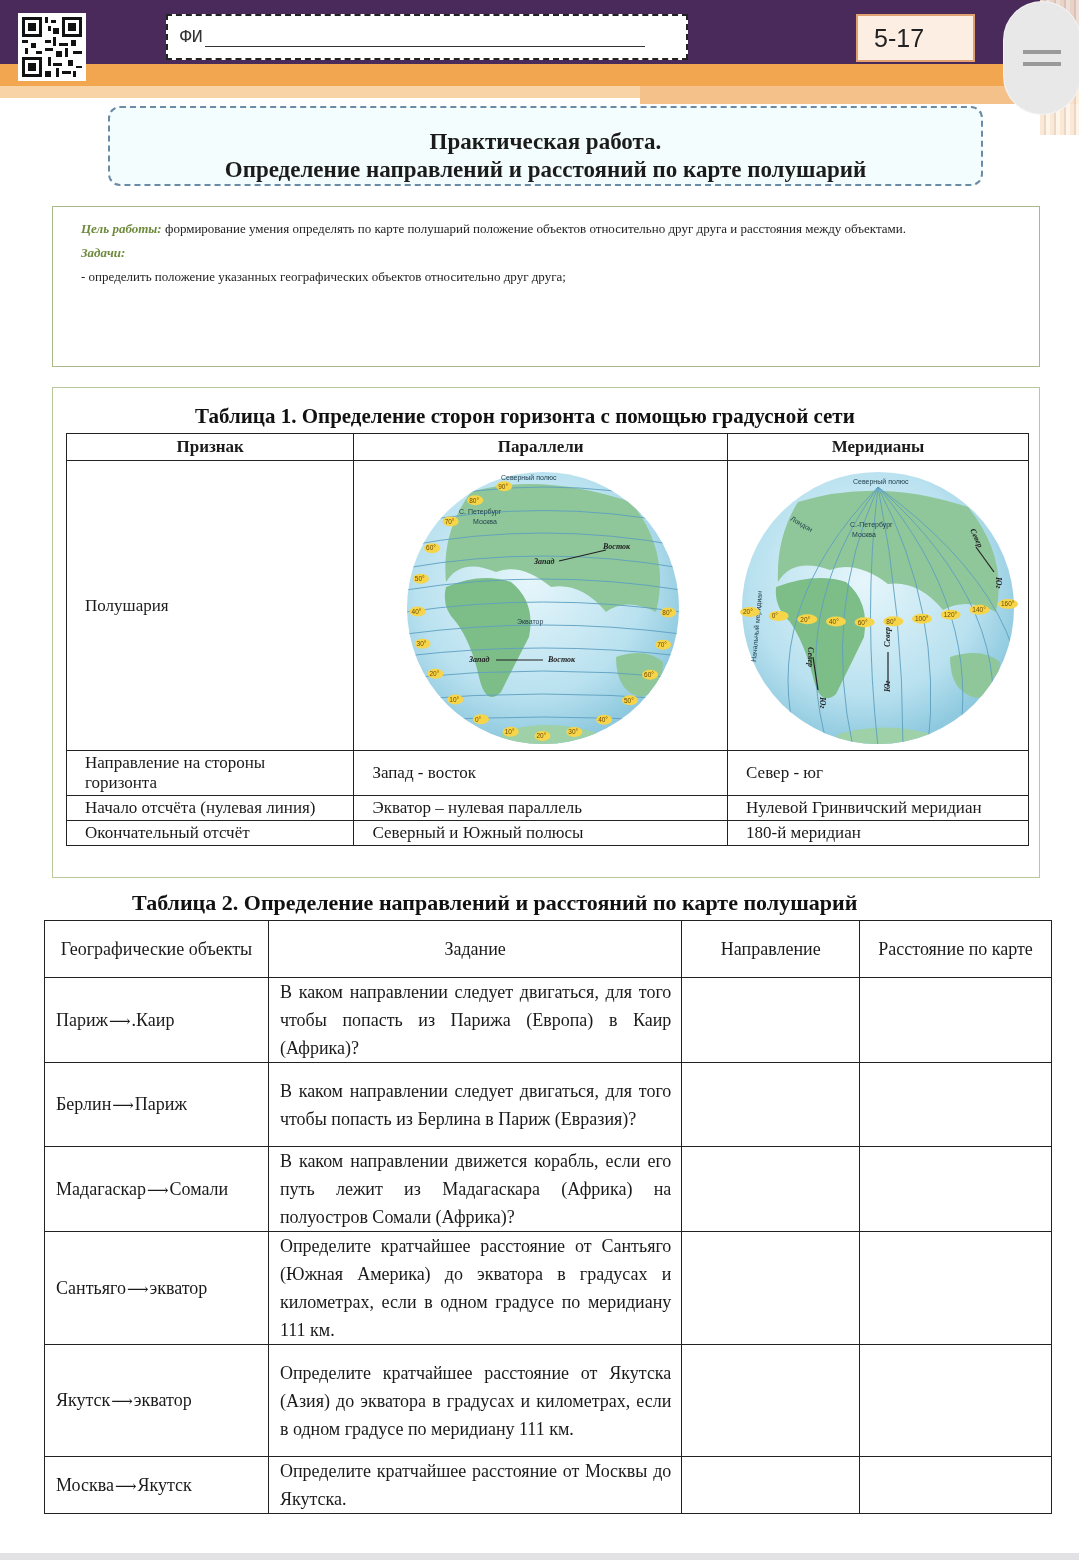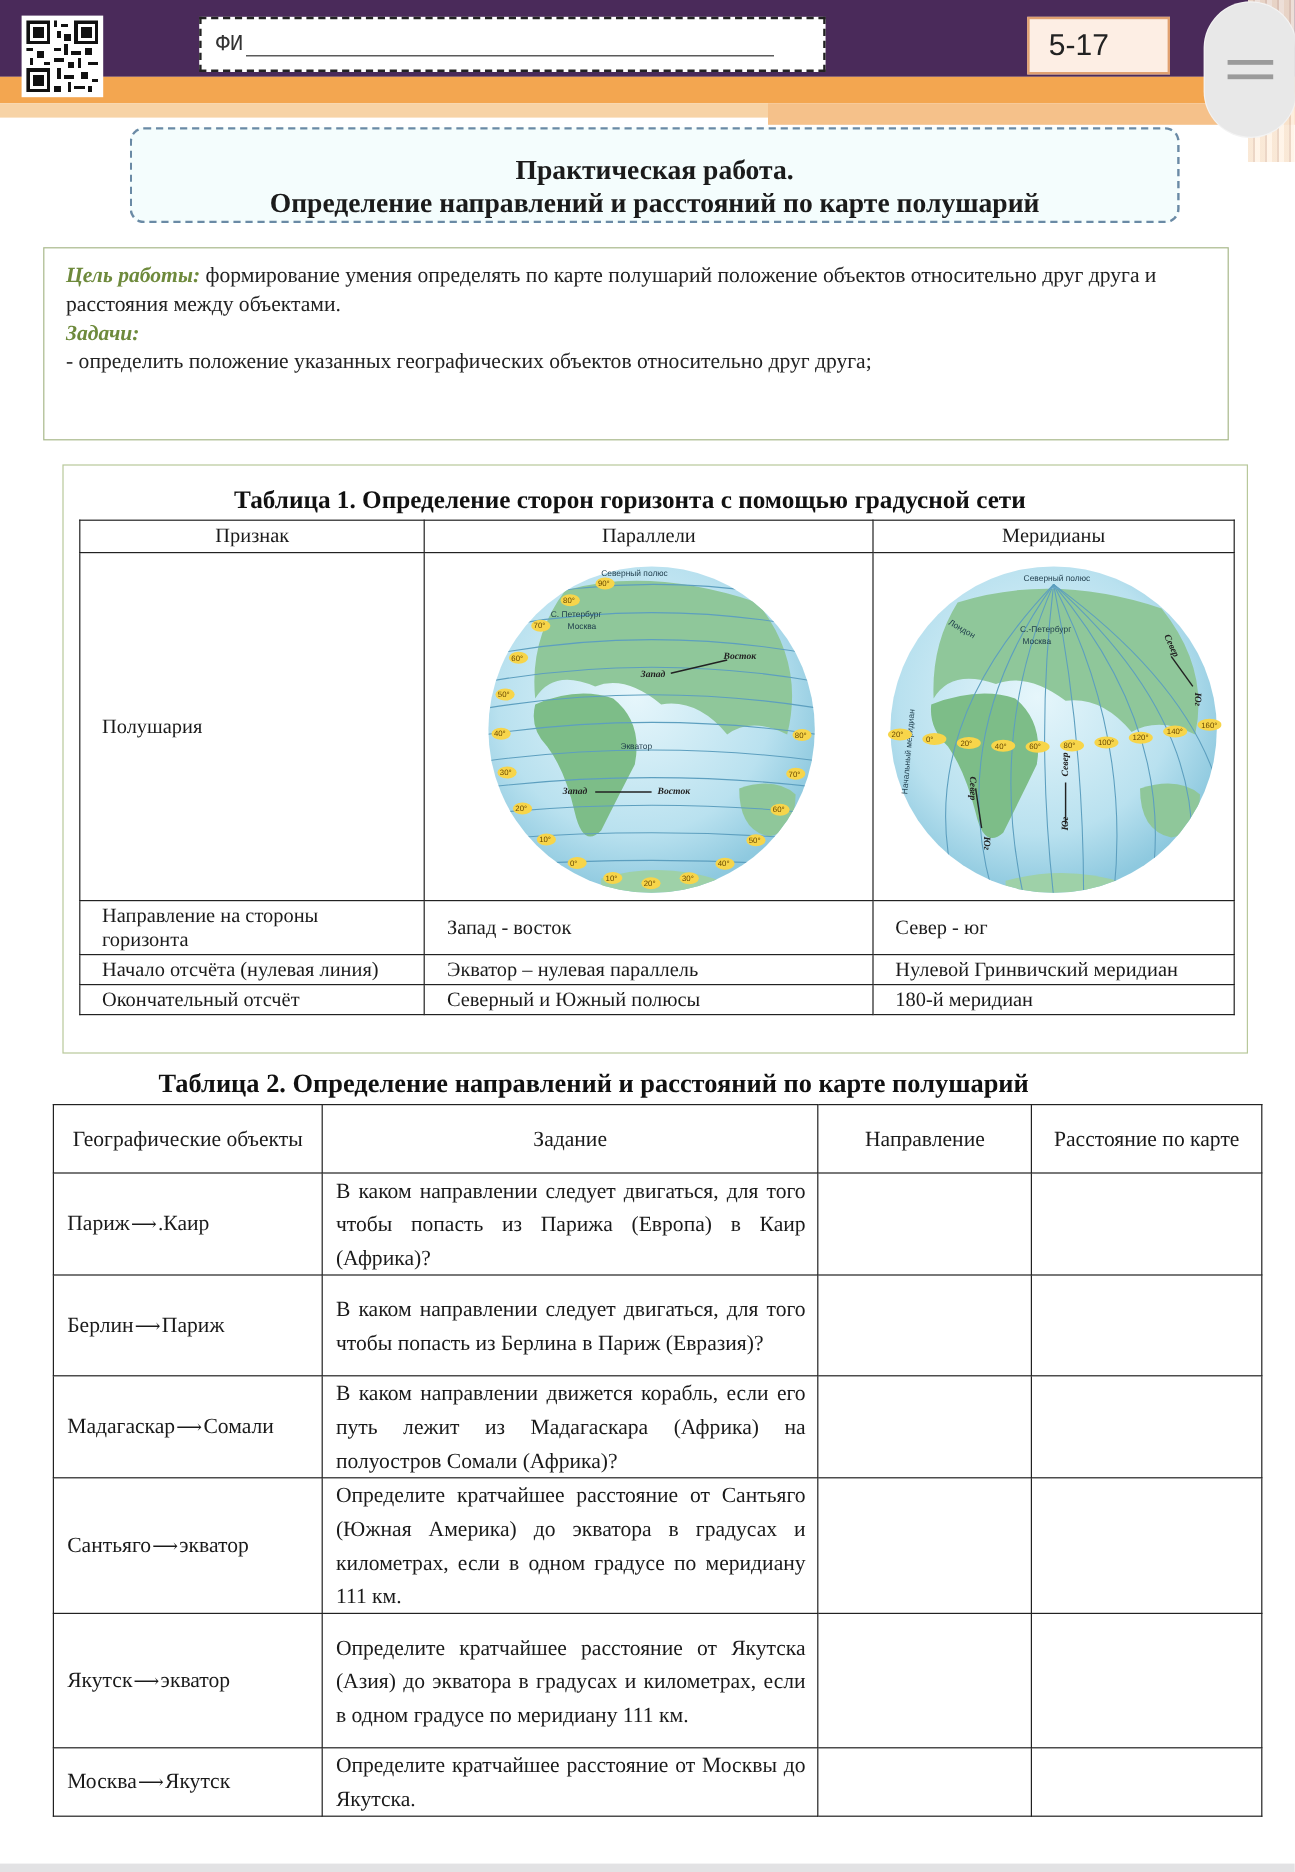--- a/index.html
+++ b/index.html
@@ -32,30 +32,30 @@
     box-shadow: 0 0 0 1px #f3f3f3; }
   .menu-handle span { display: block; width: 38px; height: 4px; background: #9a9a9a; }
 
   
   .title-box { position: absolute; left: 108px; top: 106px; width: 875px; height: 80px;
     border: 2px dashed #6a8aa5; border-radius: 12px; background: #f4fdfd;
     display: flex; flex-direction: column; align-items: center; justify-content: flex-end; }
   .title-box div { font-weight: bold; font-size: 23px; line-height: 28px; color: #1b1b1b; }
 
   
-  .goal-box { position: absolute; left: 36px; top: 206px; width: 988px; height: 161px; border: 1.5px solid #a8b88a;
-    padding: 10px 18px; font-size: 18px; line-height: 24px; color: #222; }
+  .goal-box { position: absolute; left: 52px; top: 206px; width: 988px; height: 161px; border: 1.5px solid #a8b88a;
+    padding: 10px 28px; font-size: 13px; line-height: 24px; color: #222; }
   .goal-box .lbl { color: #6e8a3c; font-style: italic; font-weight: bold; }
 
   
   .t1-wrap { position: absolute; left: 52px; top: 387px; width: 988px; height: 491px; border: 1.5px solid #b8c89a; }
   .t1-title { position: absolute; left: 195px; top: 404px; font-weight: bold; font-size: 21px; color: #111; }
   table.t1 { position: absolute; left: 66px; top: 433px; width: 963px; border-collapse: collapse; }
   table.t1 td, table.t1 th { border: 1.5px solid #222; font-size: 17px; line-height: 20px; vertical-align: middle; }
-  table.t1 th { font-weight: normal; text-align: center; height: 27px; }
+  table.t1 th { font-weight: bold; text-align: center; height: 27px; }
   table.t1 td { padding: 2px 18px; }
   table.t1 col.c1 { width: 288px; } table.t1 col.c2 { width: 374px; } table.t1 col.c3 { width: 301px; }
   .globe-cell { height: 290px; text-align: center; padding: 0 !important; }
   .globe-cell svg { display: block; margin: 0 auto; }
 
   
   .t2-title { position: absolute; left: 132px; top: 890px; font-weight: bold; font-size: 22px; color: #111; }
   table.t2 { position: absolute; left: 44px; top: 920px; width: 1008px; border-collapse: collapse; }
   table.t2 td, table.t2 th { border: 1.5px solid #222; font-size: 18px; line-height: 28px; vertical-align: middle; }
   table.t2 th { font-weight: normal; text-align: center; line-height: 27px; height: 57px; }

